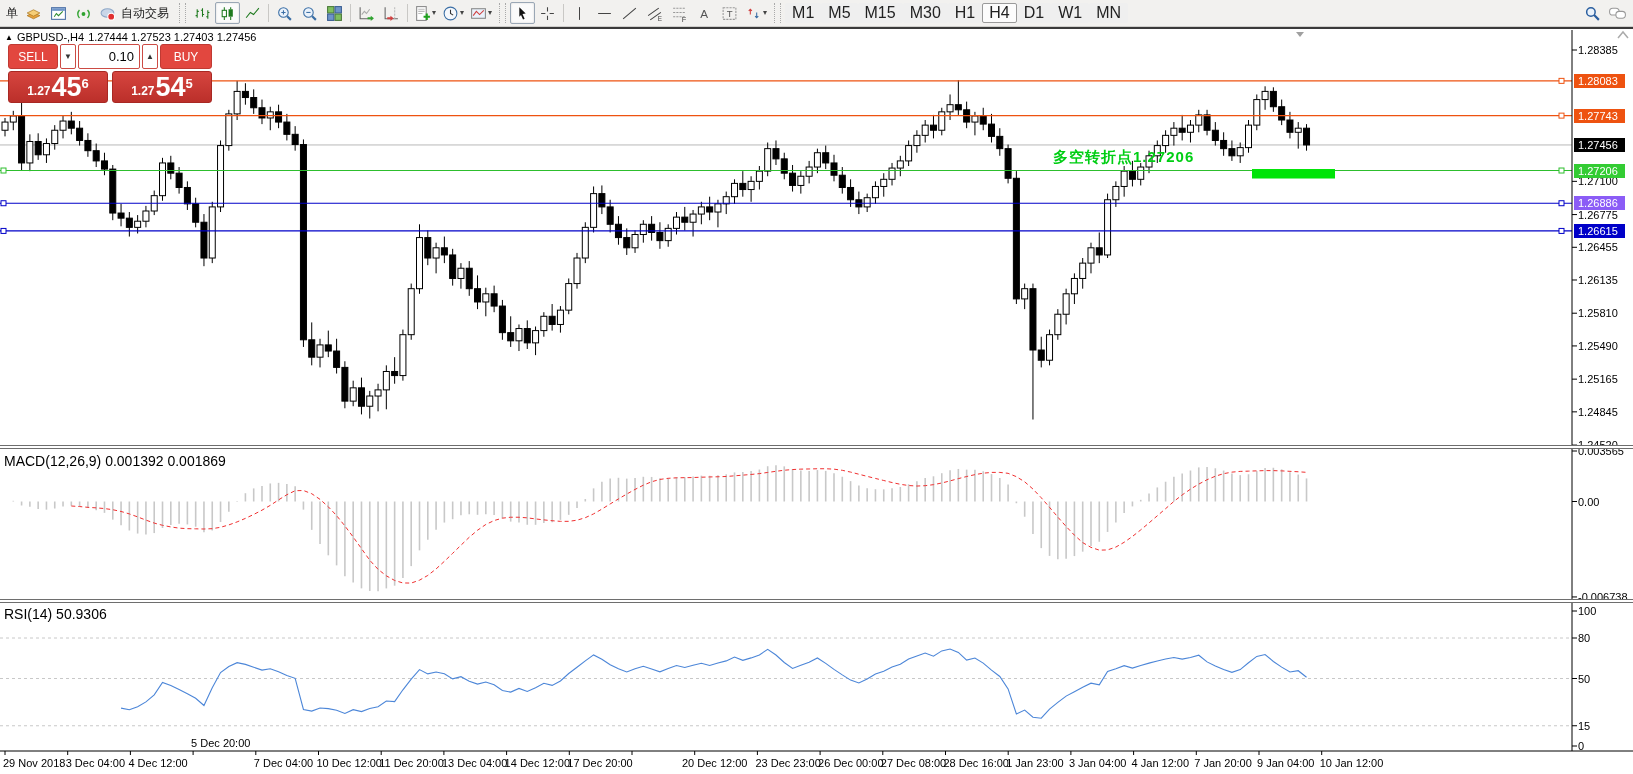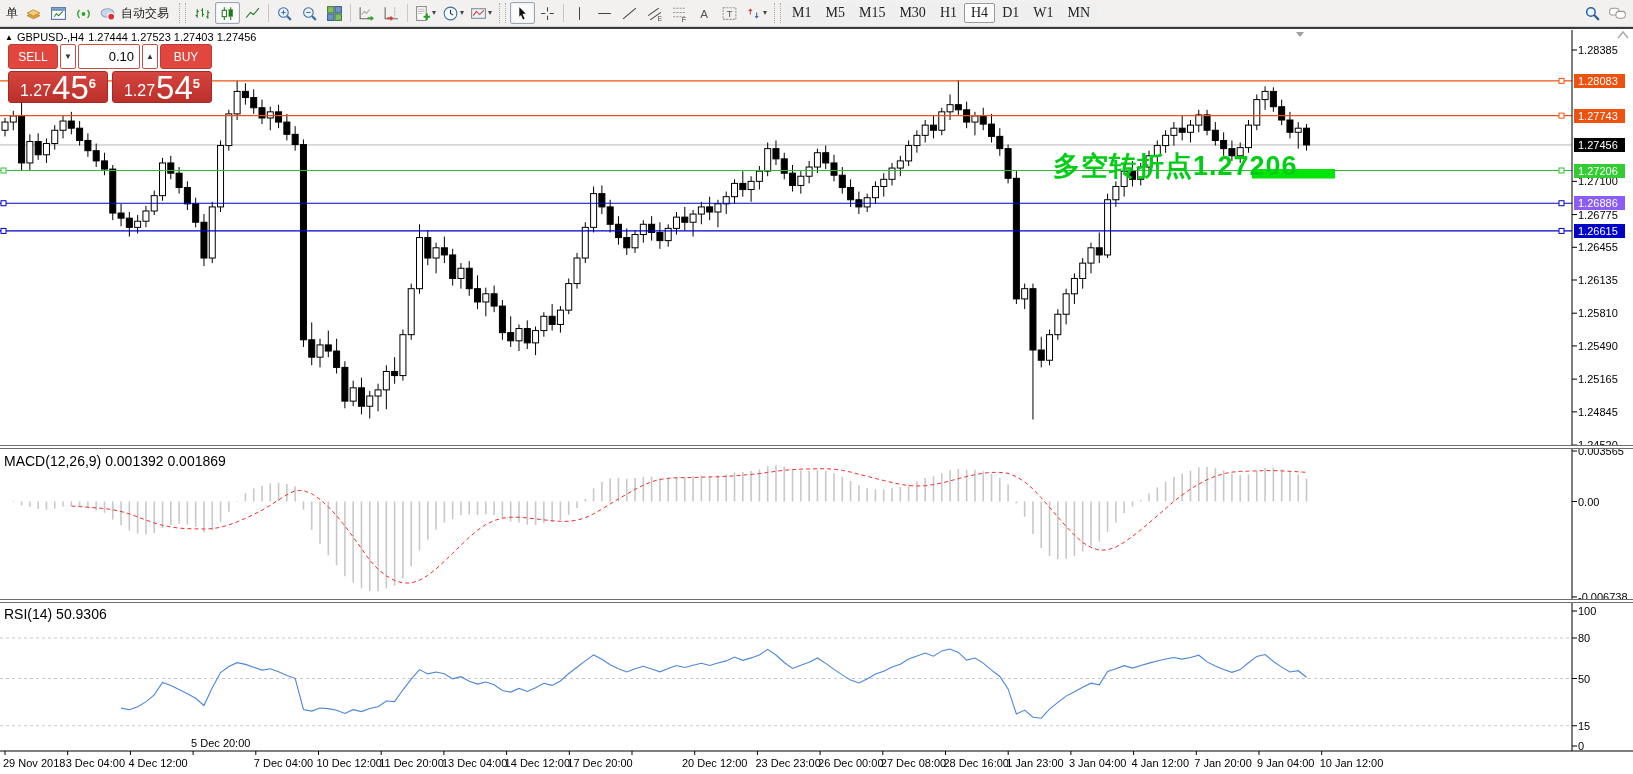--- a/index.html
+++ b/index.html
@@ -10,54 +10,54 @@
   .tb{position:absolute;left:0;top:0;width:1633px;height:27px;background:#f2f1ef;
       border-bottom:1px solid #cfcecb;display:flex;align-items:center;padding:0 3px;z-index:20;}
   .grip{width:7px;height:20px;border-left:1px dotted #aaa;border-right:1px dotted #aaa;margin:0 4px;}
   .sep{width:1px;height:18px;background:#c9c8c5;margin:0 3px;}
   .tbtn{height:22px;min-width:25px;padding:0 2px;display:flex;align-items:center;justify-content:center;
         border:1px solid transparent;border-radius:2px;background:transparent;gap:1px;}
   .tbtn.on{border-color:#9aa7b5;background:#fbfbfb;box-shadow:inset 0 0 2px #d0d0d0;}
   .tbtn svg{display:block;}
   .caret{font-size:8px;color:#444;line-height:8px;}
   .tlabel{font-size:12px;color:#222;padding:0 3px;}
-  .tf{font-size:14px;color:#222;height:20px;padding:0 6px;display:flex;align-items:center;
-      border:1px solid transparent;border-radius:2px;font-family:Liberation Serif, serif;}
+  .tf{font-size:16px;color:#222;height:20px;padding:0 6px;display:flex;align-items:center;
+      border:1px solid transparent;border-radius:2px;}
   .tf.on{border-color:#9a9a9a;background:#fcfcfc;}
   .tb-spacer{flex:1;}
   
   .win-border{position:absolute;left:0;top:27px;width:1633px;height:2px;background:#3a3a3a;z-index:15;}
   #cv{position:absolute;left:0;top:0;z-index:1;}
   .alab{position:absolute;font-size:11px;line-height:14px;color:#000;white-space:nowrap;z-index:3;}
   .badge{position:absolute;left:1574px;width:51px;height:14px;font-size:11px;line-height:14px;
          color:#fff;padding-left:4px;z-index:4;white-space:nowrap;}
   .panelsep{position:absolute;left:0;width:1633px;height:4px;background:#fff;
             border-top:1px solid #6e6e6e;border-bottom:1px solid #6e6e6e;z-index:5;}
   .ind-label{position:absolute;font-size:14px;color:#000;z-index:3;}
   .chart-title{position:absolute;left:5px;top:31px;font-size:11px;color:#000;z-index:6;
                display:flex;align-items:center;gap:4px;}
   .chart-title .tri{font-size:8px;}
-  .annotation{position:absolute;left:1053px;top:148px;font-size:27px;font-weight:bold;
+  .annotation{position:absolute;left:1053px;top:148px;font-size:15px;font-weight:bold;
               color:#00CE14;z-index:6;white-space:nowrap;letter-spacing:1px;}
   
   .ocp{position:absolute;left:8px;top:44px;width:204px;z-index:10;}
   .ocp-row1{display:flex;gap:2px;height:25px;}
   .ocp-btn{background:#e2473f;color:#fff;font-size:12px;display:flex;align-items:center;
            justify-content:center;border-radius:3px;border:1px solid #c03a33;}
   .ocp-sell{width:50px;}
   .ocp-buy{width:52px;}
   .spin{width:16px;background:#fff;border:1px solid #cc4b44;display:flex;align-items:center;
         justify-content:center;font-size:8px;color:#333;border-radius:2px;}
   .vol{flex:1;background:#fff;border:1px solid #cc4b44;font-size:13px;color:#000;
        display:flex;align-items:center;justify-content:flex-end;padding-right:5px;border-radius:2px;}
   .ocp-row2{display:flex;gap:4px;margin-top:2px;height:32px;}
   .bigq{flex:1;background:linear-gradient(#d6453f,#bb2f2a);border-radius:3px;color:#fff;
         display:flex;align-items:flex-end;justify-content:center;padding-bottom:1px;border:1px solid #a82823;}
-  .bigq .pre{font-size:16px;font-weight:normal;line-height:20px;margin-right:1px;}
-  .bigq .big{font-size:33px;font-weight:normal;line-height:27px;}
+  .bigq .pre{font-size:12px;font-weight:bold;line-height:20px;margin-right:1px;}
+  .bigq .big{font-size:27px;font-weight:bold;line-height:27px;}
   .bigq .sup{font-size:13px;font-weight:bold;line-height:13px;margin-bottom:11px;}
 </style>
 </head>
 <body>
 
 <div class="screen">
 
   <div class="tb">
     <span class="tlabel">单</span>
     <button class="tbtn">

